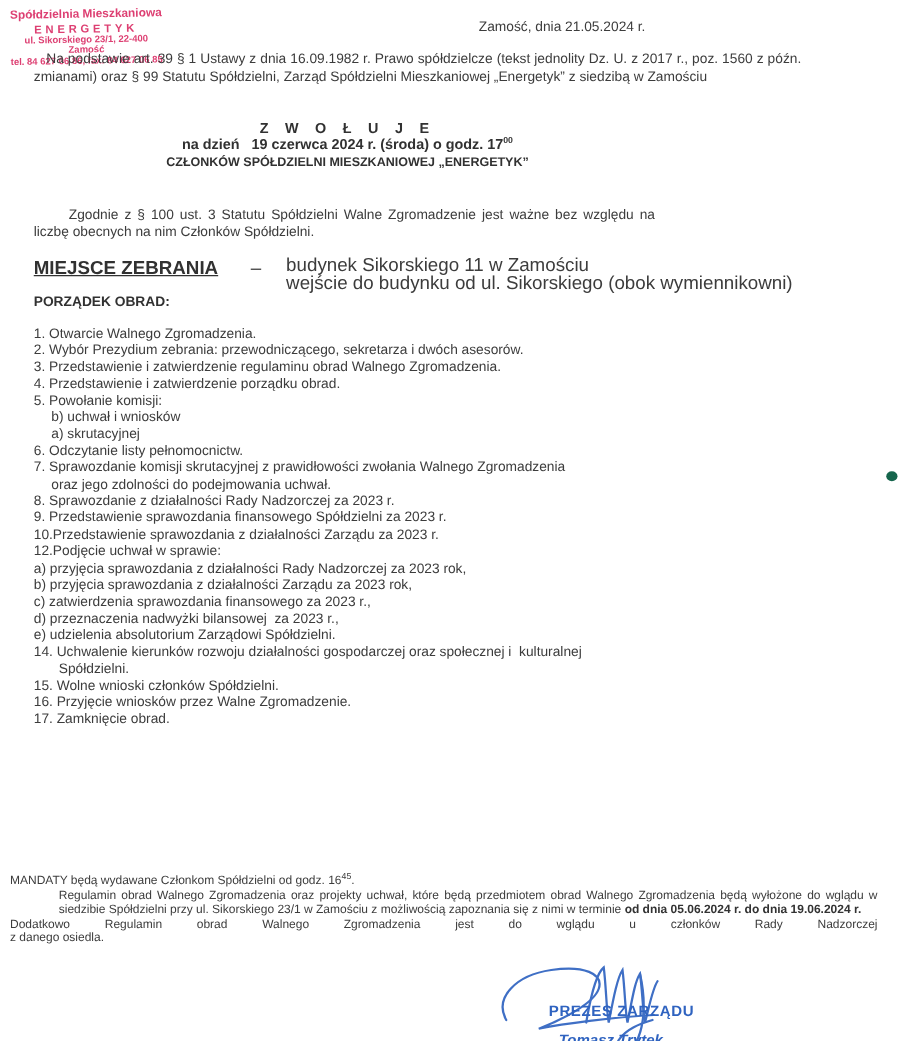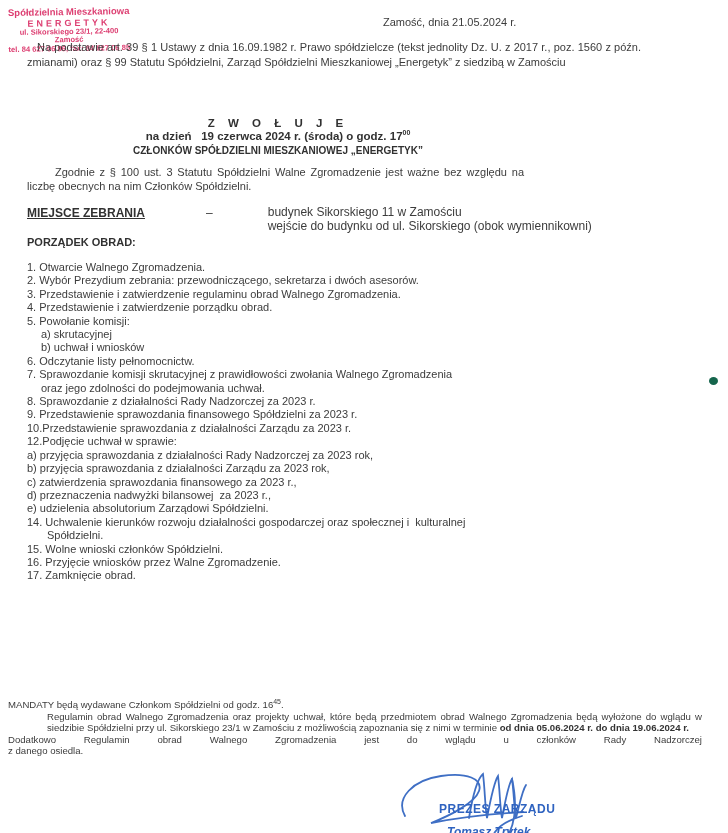--- a/index.html
+++ b/index.html
@@ -13,31 +13,31 @@
   .stamp .s1{font-size:9.5px;font-weight:bold;}
   .stamp .s2{font-size:9px;font-weight:bold;letter-spacing:3px;}
   .stamp .s3,.stamp .s4{font-size:7.6px;font-weight:bold;}
   
   .date{position:absolute;left:383px;top:16px;font-size:11px;}
   
   .intro{position:absolute;left:27px;top:40px;width:614px;font-size:11px;
          line-height:15px;text-align:justify;text-indent:10px;}
   
   .heading{position:absolute;left:27px;top:97px;width:502px;text-align:center;
-           font-weight:bold;color:#313131;margin-top:20px;}
+           font-weight:bold;color:#313131;}
   .heading .h1{font-size:11.5px;letter-spacing:5px;line-height:13px;}
   .heading .h2{font-size:11.5px;line-height:13.5px;white-space:pre-wrap;}
   .heading .h3{font-size:11.5px;line-height:13.5px;}
   .heading .h4{font-size:10px;line-height:13.5px;}
   sup{font-size:7px;vertical-align:super;line-height:0;}
   
   .validity{position:absolute;left:27px;top:166px;width:497px;font-size:11px;
             line-height:13.5px;text-align:justify;text-indent:28px;}
   
-  .venue{position:absolute;left:27px;top:206px;font-size:12px;display:flex;gap:35px;}
+  .venue{position:absolute;left:27px;top:206px;font-size:15px;display:flex;}
   .venue .vlabel{font-weight:bold;text-decoration:underline;color:#313131;
                  padding-right:16px;}
   .venue .vdash{margin-left:10px;}
   .venue .vlines{margin-left:20px;line-height:13.5px;}
   
   .agenda-title{position:absolute;left:27px;top:236px;font-size:11px;
                 font-weight:bold;color:#313131;}
   .agenda{position:absolute;left:27px;top:261px;width:645px;font-size:11px;}
   .agenda-line{line-height:13.4px;white-space:pre-wrap;}
   .agenda-line.ind1{padding-left:14px;}
@@ -90,22 +90,22 @@
   </span>
 </div>
 
 <div class="agenda-title">PORZĄDEK OBRAD:</div>
 <div class="agenda">
     <div class="agenda-line ind0">1. Otwarcie Walnego Zgromadzenia.</div>
     <div class="agenda-line ind0">2. Wybór Prezydium zebrania: przewodniczącego, sekretarza i dwóch asesorów.</div>
     <div class="agenda-line ind0">3. Przedstawienie i zatwierdzenie regulaminu obrad Walnego Zgromadzenia.</div>
     <div class="agenda-line ind0">4. Przedstawienie i zatwierdzenie porządku obrad.</div>
     <div class="agenda-line ind0">5. Powołanie komisji:</div>
+    <div class="agenda-line ind1">b) uchwał i wniosków</div>
     <div class="agenda-line ind1">a) skrutacyjnej</div>
-    <div class="agenda-line ind1">b) uchwał i wniosków</div>
     <div class="agenda-line ind0">6. Odczytanie listy pełnomocnictw.</div>
     <div class="agenda-line ind0">7. Sprawozdanie komisji skrutacyjnej z prawidłowości zwołania Walnego Zgromadzenia</div>
     <div class="agenda-line ind1">oraz jego zdolności do podejmowania uchwał.</div>
     <div class="agenda-line ind0">8. Sprawozdanie z działalności Rady Nadzorczej za 2023 r.</div>
     <div class="agenda-line ind0">9. Przedstawienie sprawozdania finansowego Spółdzielni za 2023 r.</div>
     <div class="agenda-line ind0">10.Przedstawienie sprawozdania z działalności Zarządu za 2023 r.</div>
     <div class="agenda-line ind0">12.Podjęcie uchwał w sprawie:</div>
     <div class="agenda-line ind0">a) przyjęcia sprawozdania z działalności Rady Nadzorczej za 2023 rok,</div>
     <div class="agenda-line ind0">b) przyjęcia sprawozdania z działalności Zarządu za 2023 rok,</div>
     <div class="agenda-line ind0">c) zatwierdzenia sprawozdania finansowego za 2023 r.,</div>

